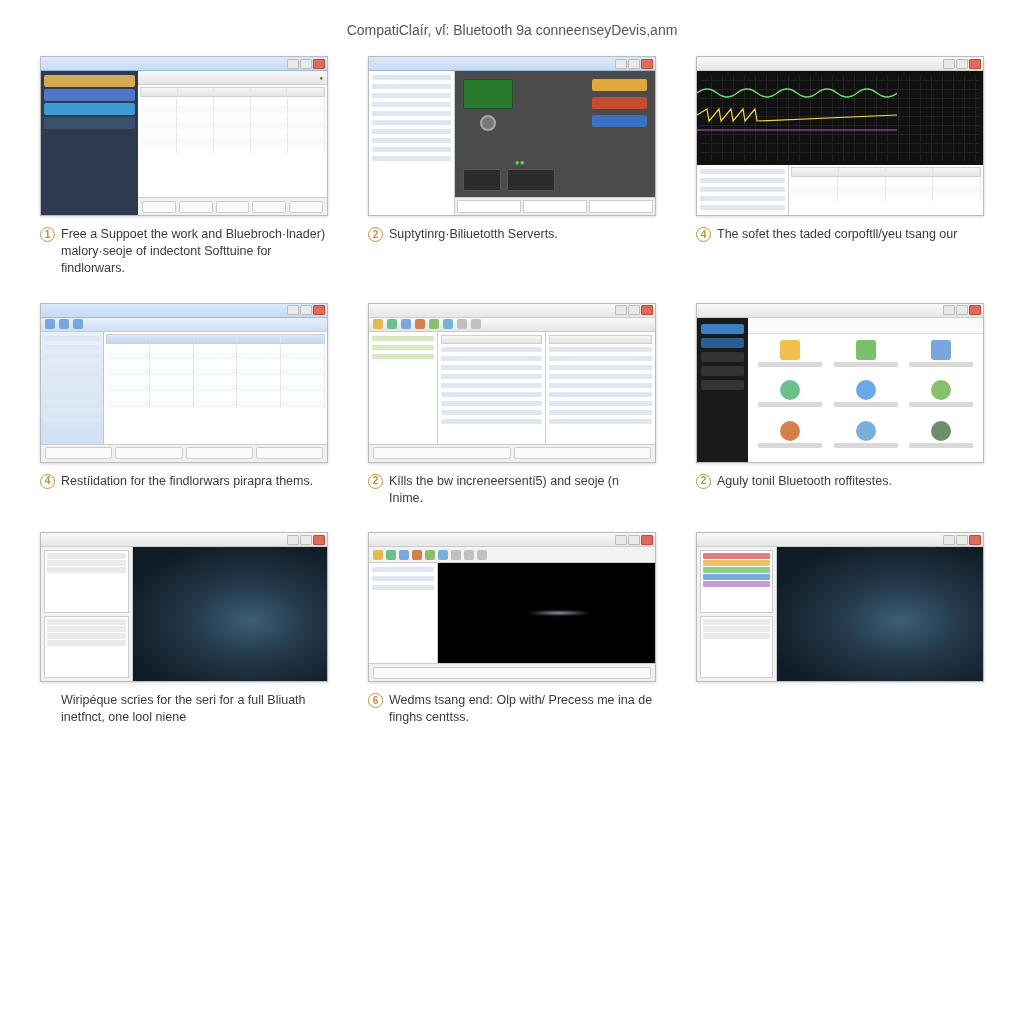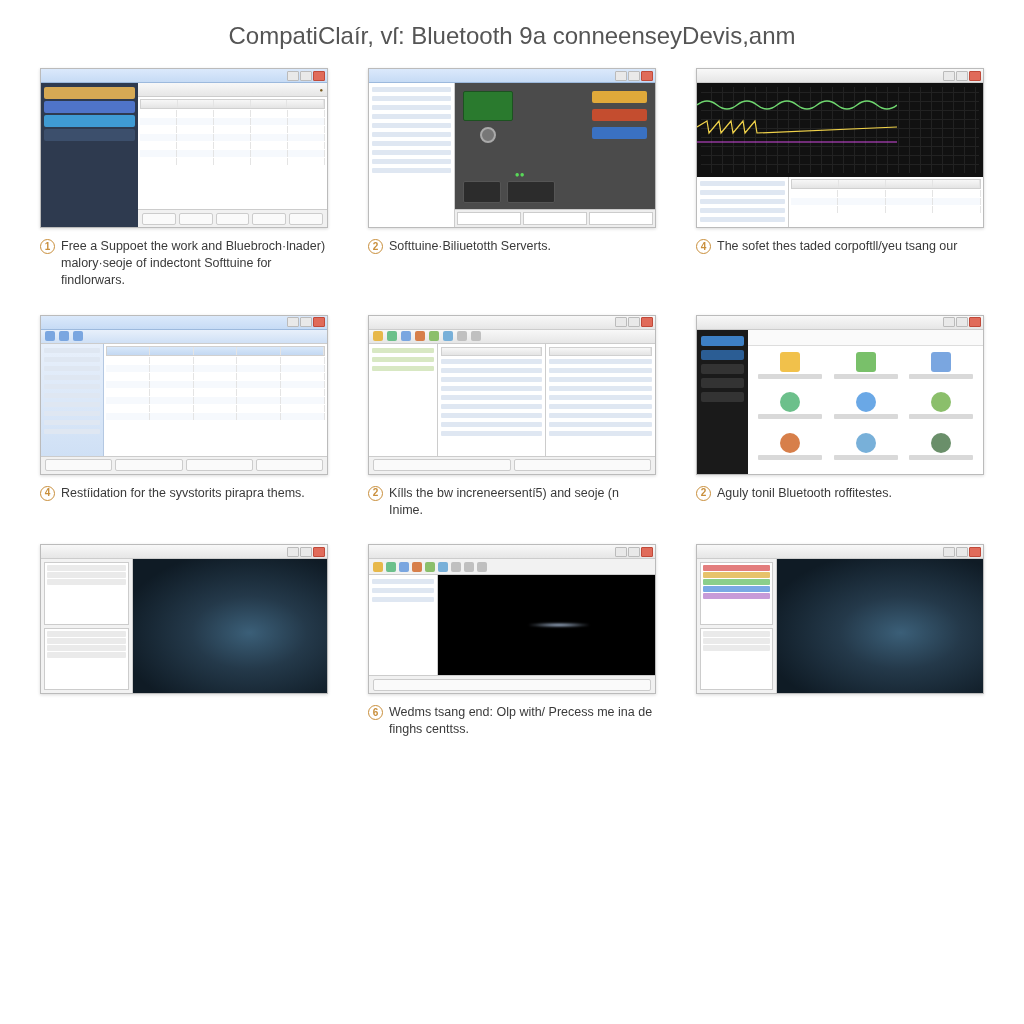--- a/index.html
+++ b/index.html
@@ -6,21 +6,21 @@
   body {
     font-family: -apple-system, "Segoe UI", Arial, sans-serif;
     background: #ffffff;
     width: 1024px;
     height: 1024px;
     overflow: hidden;
     padding: 20px 40px;
   }
   .hdr { text-align: center; margin-bottom: 18px; }
   .hdr h1 { font-size: 34px; font-weight: 400; color: #111; letter-spacing: .5px; }
-  .hdr .sub { font-size: 24px; color: #555; margin-top: 2px; }
+  .hdr .sub { font-size: 14px; color: #555; margin-top: 2px; }
   .grid {
     display: grid;
     grid-template-columns: repeat(3, 1fr);
     gap: 26px 40px;
   }
   .cell { display: flex; flex-direction: column; }
   .thumb {
     height: 160px;
     border: 1px solid #bbb;
     background: #f6f6f6;
@@ -246,21 +246,21 @@
           <div class="dash-foot">
               <div></div>
               <div></div>
               <div></div>
             </div>
         </div>
       </div>
     </div>
     <div class="caption">
         <span class="num">2</span>
-        <span>Softtuine·Biliuetotth Serverts.</span>
+        <span>Suptytinrg·Biliuetotth Serverts.</span>
       </div>
   </div>
 
   <div class="cell">
     <div class="thumb">
       <div class="titlebar light">
         <span class="wbtn"></span>
         <span class="wbtn"></span>
         <span class="wbtn red"></span>
       </div>
@@ -412,21 +412,21 @@
       </div>
       <div class="buttonbar">
         <div class="btn"></div>
         <div class="btn"></div>
         <div class="btn"></div>
         <div class="btn"></div>
       </div>
     </div>
     <div class="caption">
         <span class="num">4</span>
-        <span>Restíidation for the syvstorits pirapra thems.</span>
+        <span>Restíidation for the findlorwars pirapra thems.</span>
       </div>
   </div>
 
   <div class="cell">
     <div class="thumb">
       <div class="titlebar light">
         <span class="wbtn"></span>
         <span class="wbtn"></span>
         <span class="wbtn red"></span>
       </div>
@@ -567,20 +567,24 @@
           <div class="grp">
               <div></div>
               <div></div>
               <div></div>
               <div></div>
             </div>
         </div>
         <div class="desktop"></div>
       </div>
     </div>
+    <div class="caption">
+        <span class="num" style="visibility:hidden"></span>
+        <span>Wiripéque scries for the seri for a full Bliuath inetfnct, one lool niene</span>
+      </div>
   </div>
 
   <div class="cell row3">
     <div class="thumb">
       <div class="titlebar light">
         <span class="wbtn"></span>
         <span class="wbtn"></span>
         <span class="wbtn red"></span>
       </div>
       <div class="vtool">

